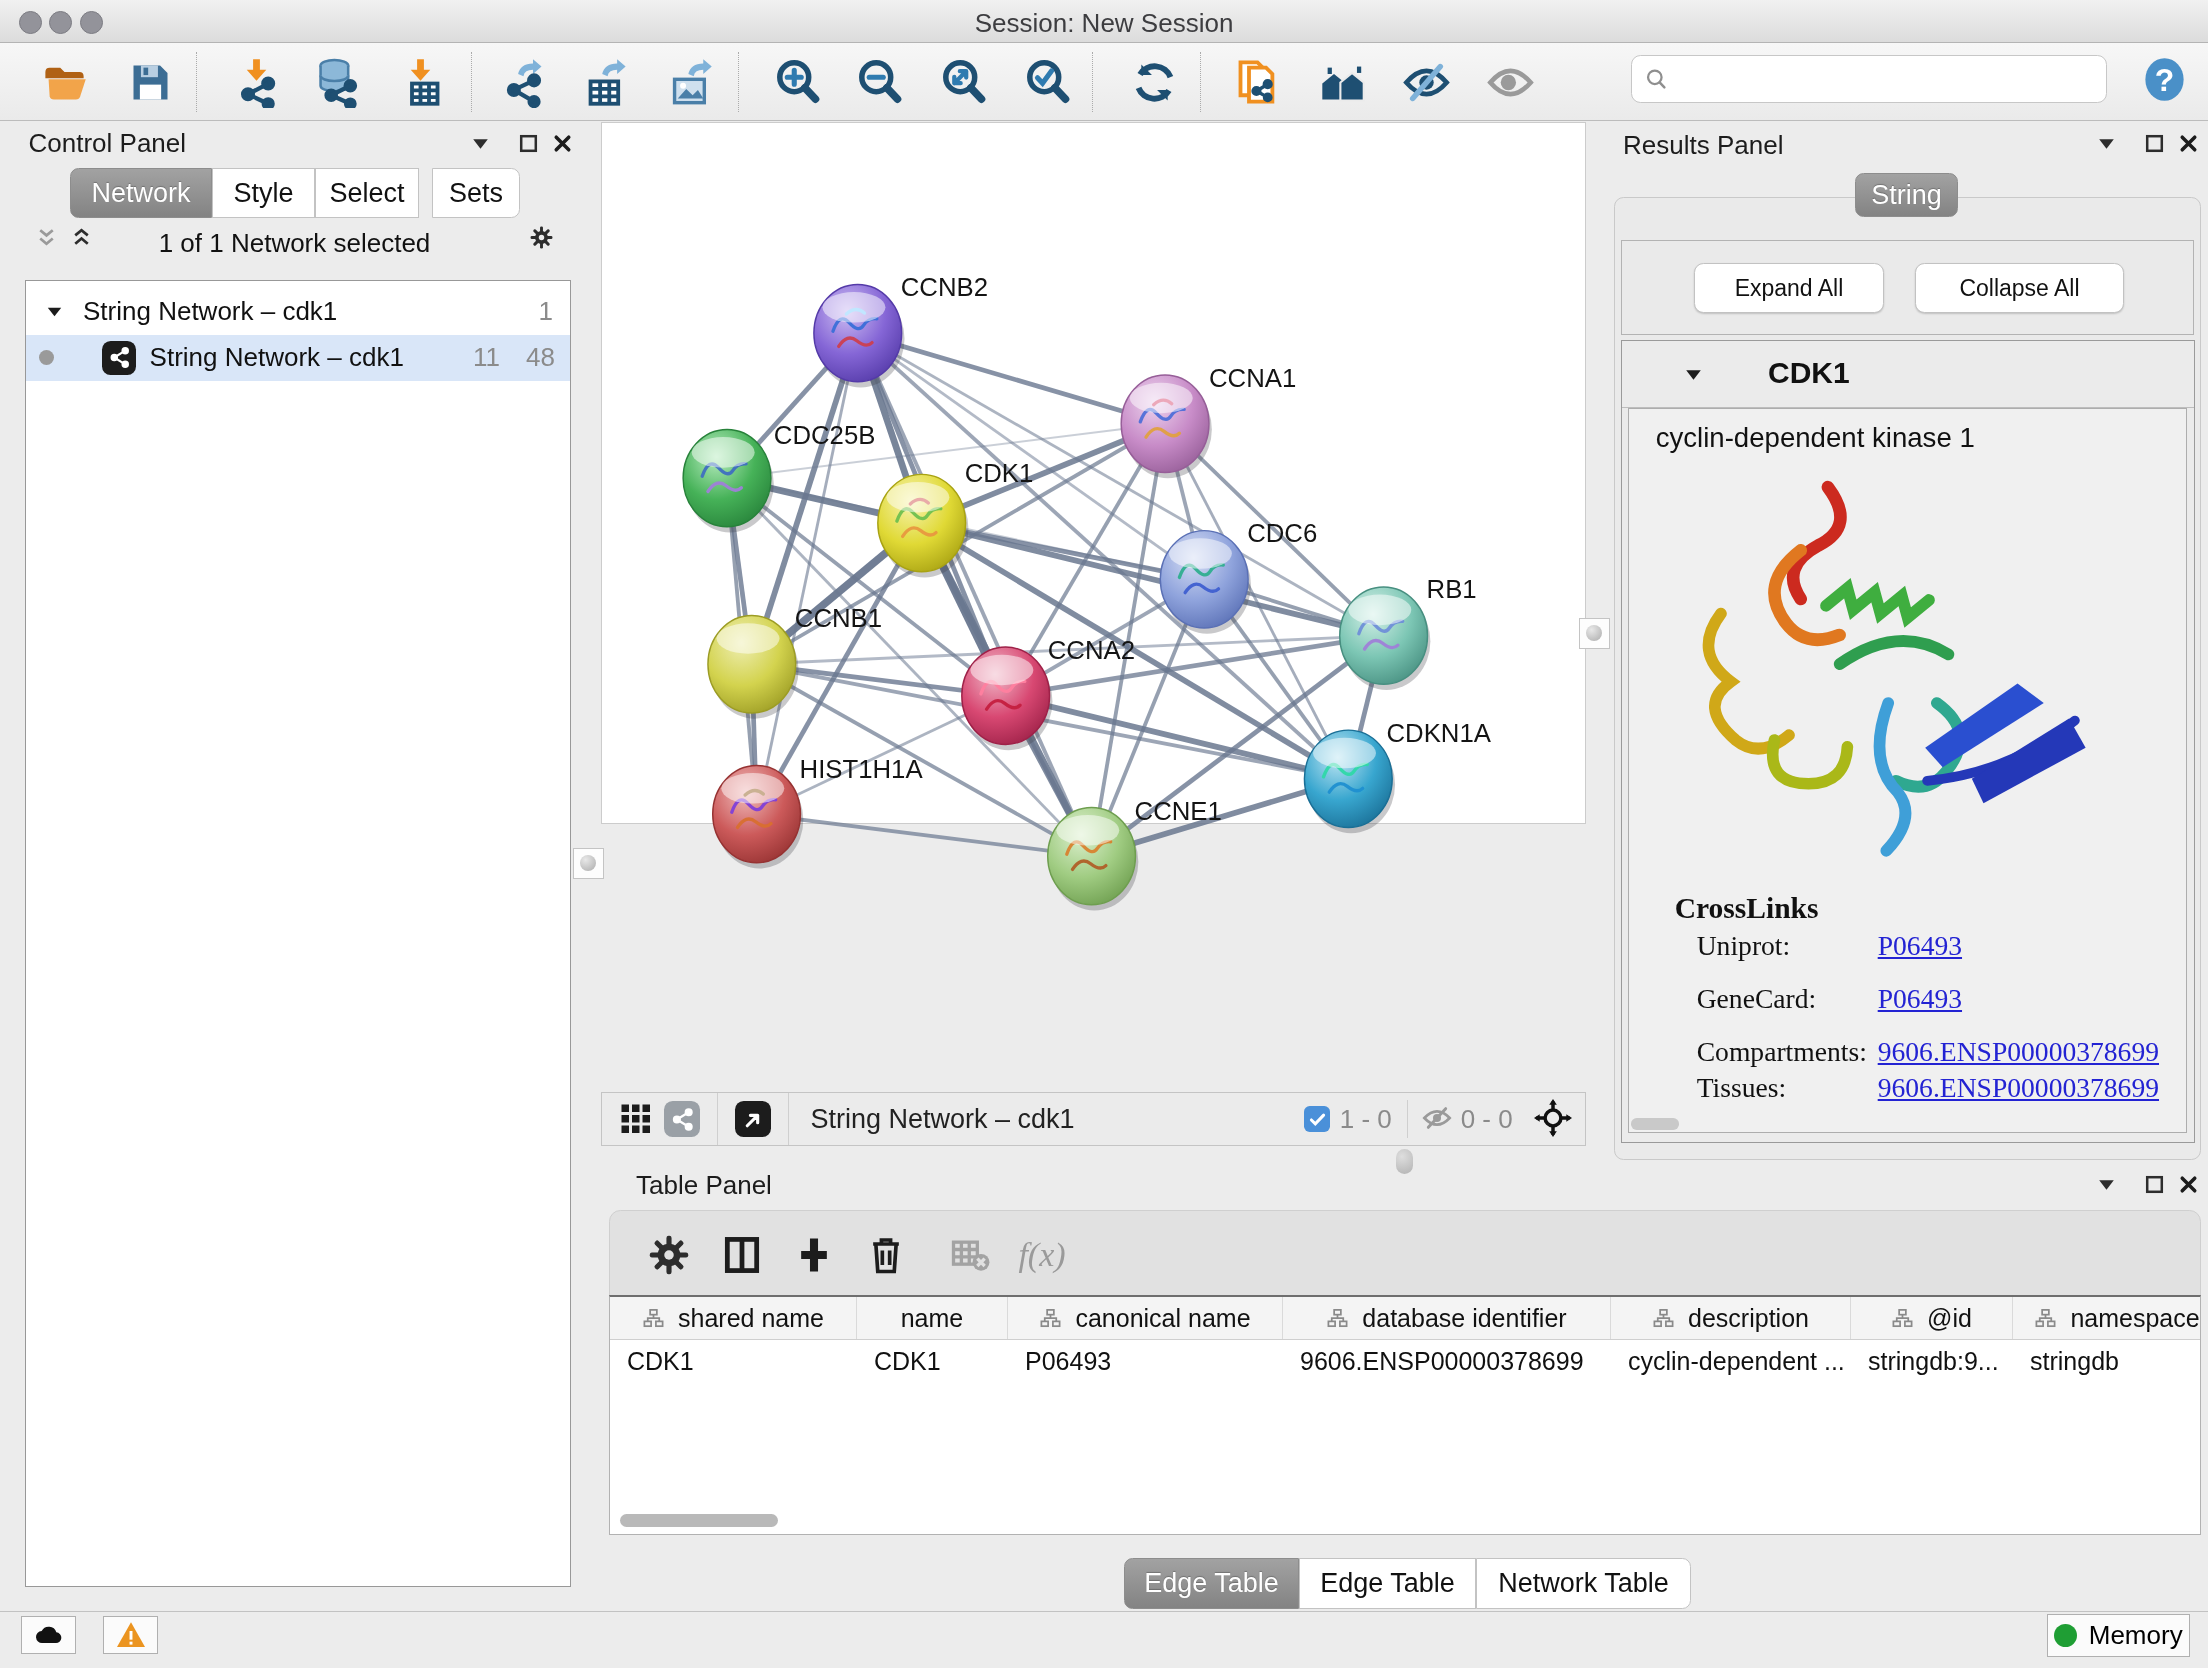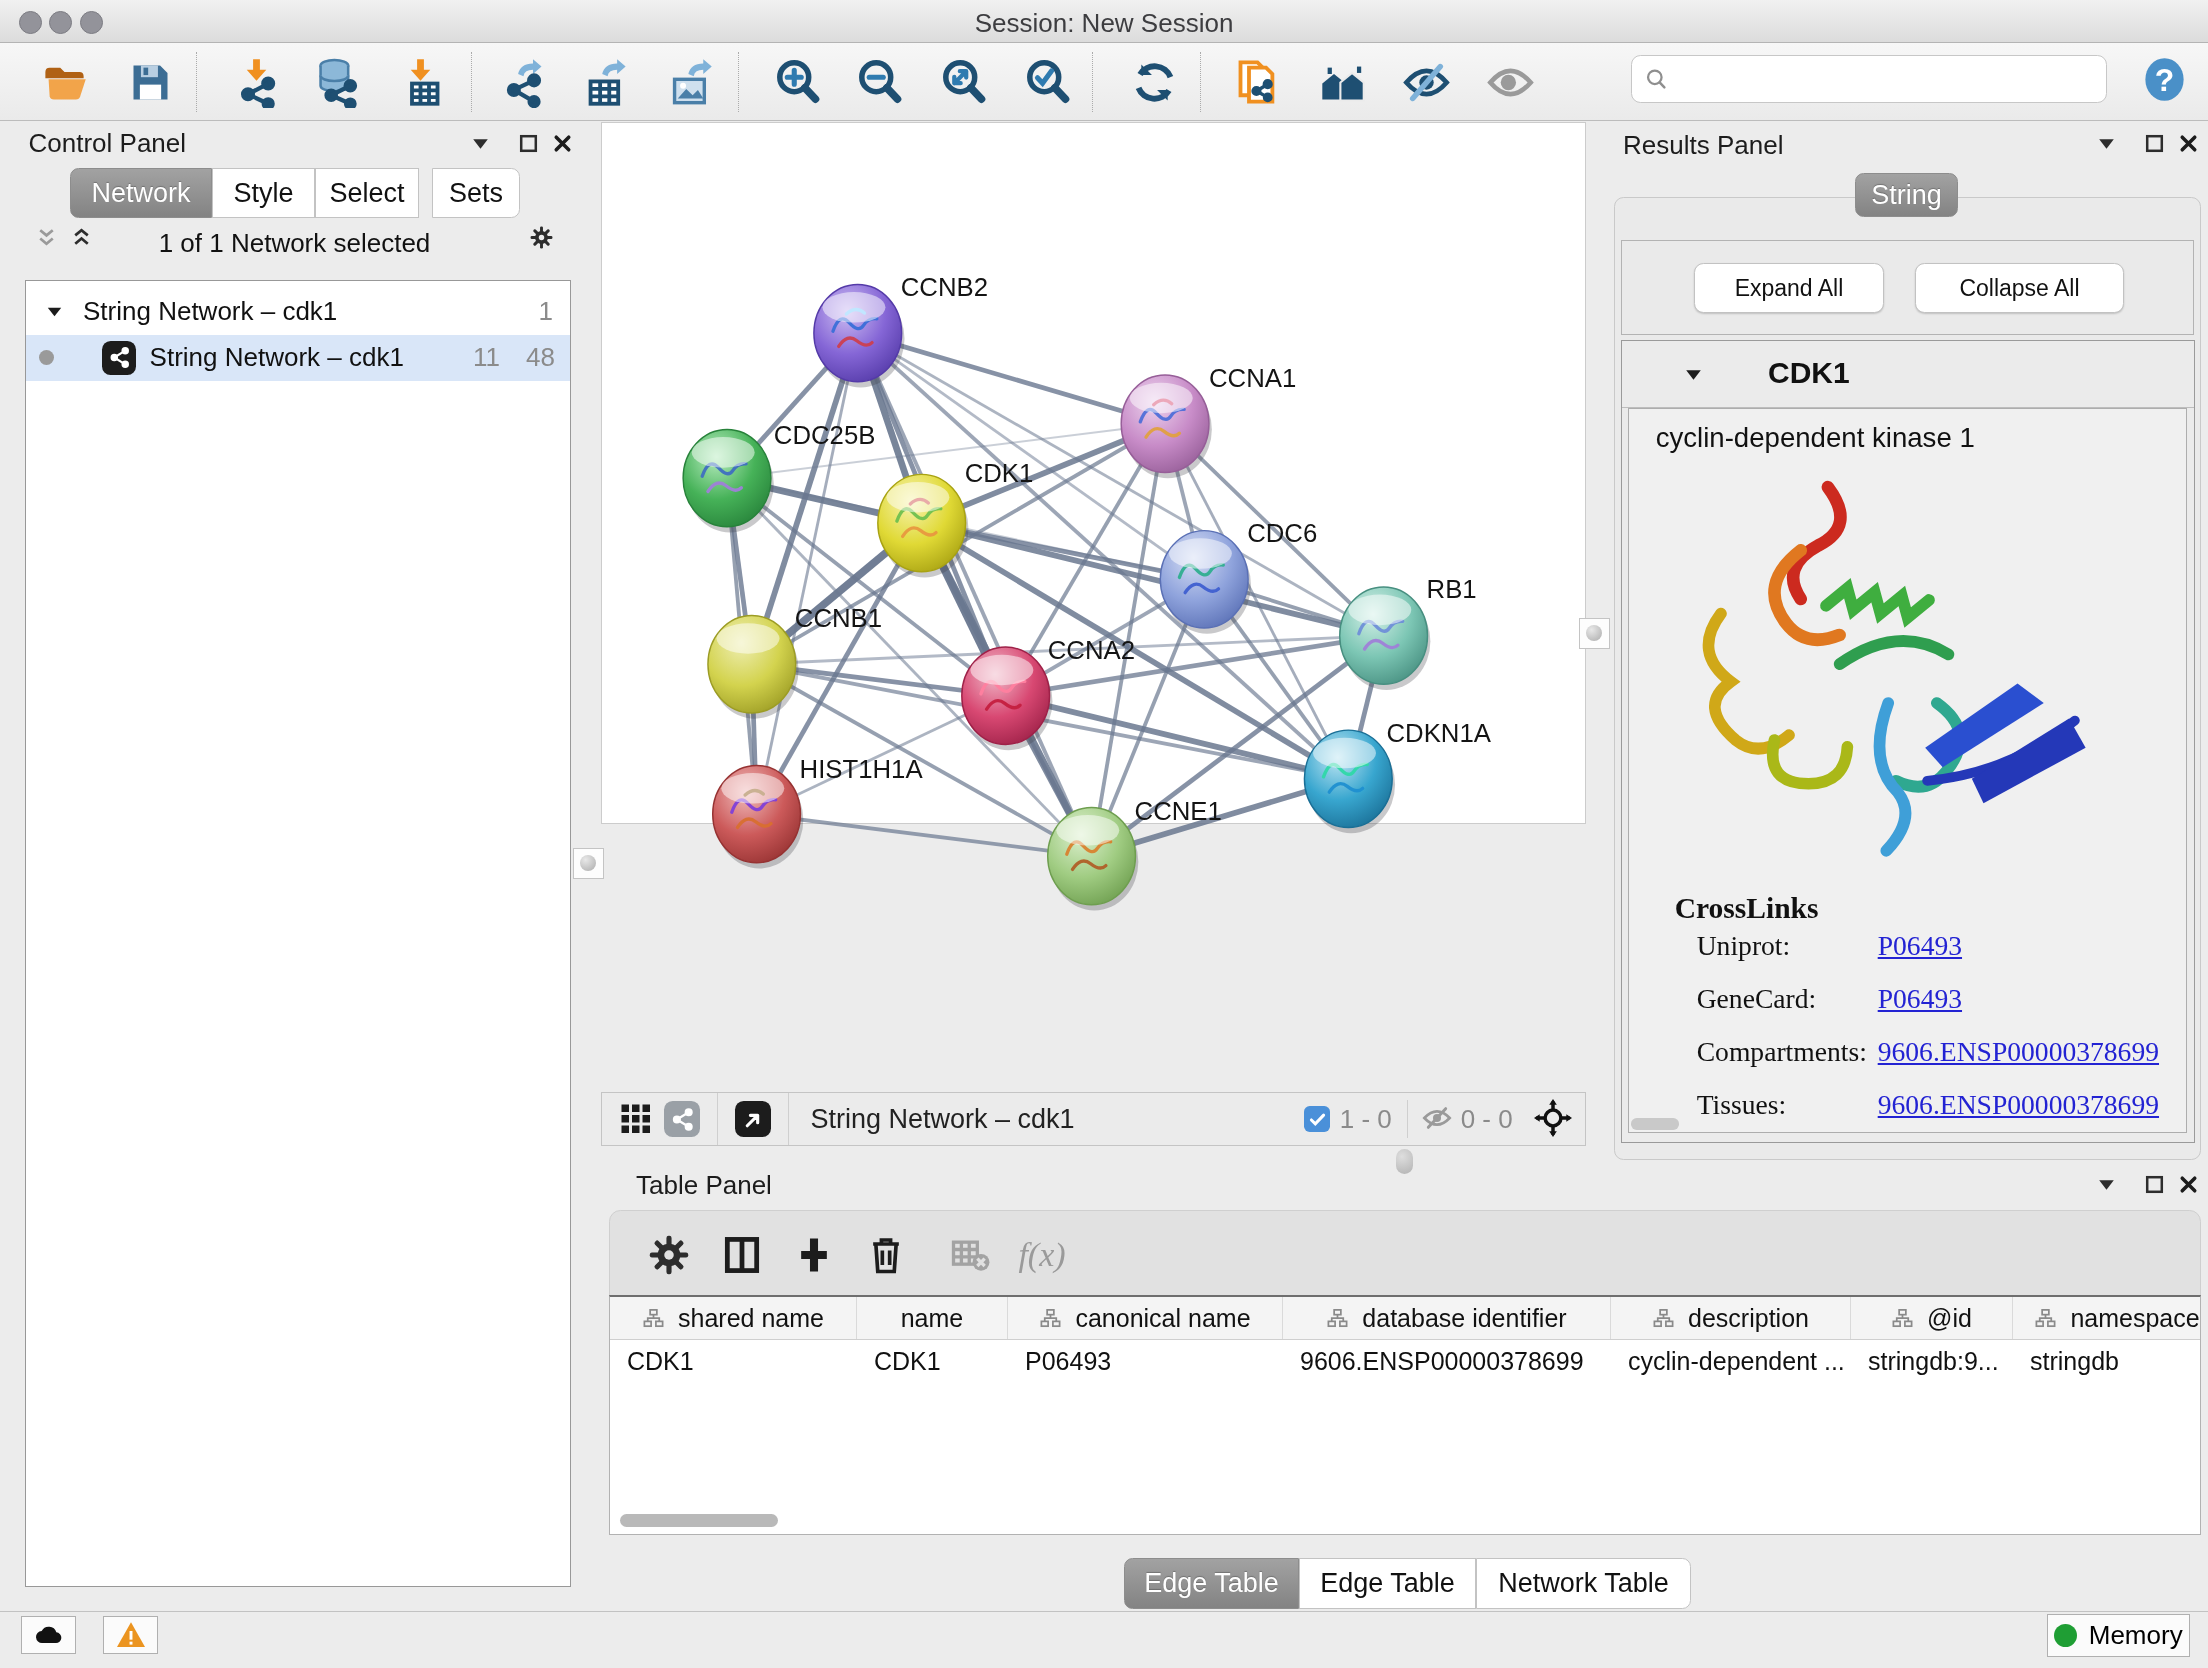--- a/index.html
+++ b/index.html
@@ -663,21 +663,21 @@
       <div class="serif" style="position:absolute;left:46px;top:483px;font-size:29.5px;font-weight:bold;color:#111">CrossLinks</div>
       <div id="crosslinks" style="position:absolute;left:68px;top:521px;width:476px">
           <div style="display: flex; margin-bottom: 21px;">
             <span class="serif xl-label" style="width: 181px;">Uniprot:</span>
             <span class="serif xl-link">P06493</span>
           </div>
           <div style="display: flex; margin-bottom: 21px;">
             <span class="serif xl-label" style="width: 181px;">GeneCard:</span>
             <span class="serif xl-link">P06493</span>
           </div>
-          <div style="display: flex; margin-bottom: 21px;">
+          <div style="display: flex; margin-bottom: 4px;">
             <span class="serif xl-label" style="width: 181px;">Compartments:</span>
             <span class="serif xl-link">9606.ENSP00000378699</span>
           </div>
           <div style="display: flex; margin-bottom: 21px;">
             <span class="serif xl-label" style="width: 181px;">Tissues:</span>
             <span class="serif xl-link">9606.ENSP00000378699</span>
           </div>
         </div>
       <div style="position:absolute;left:1.9px;bottom:1.9px;width:48px;height:12.4px;background:#c9c9c9;border-radius:5.7px"></div>
     </div>

